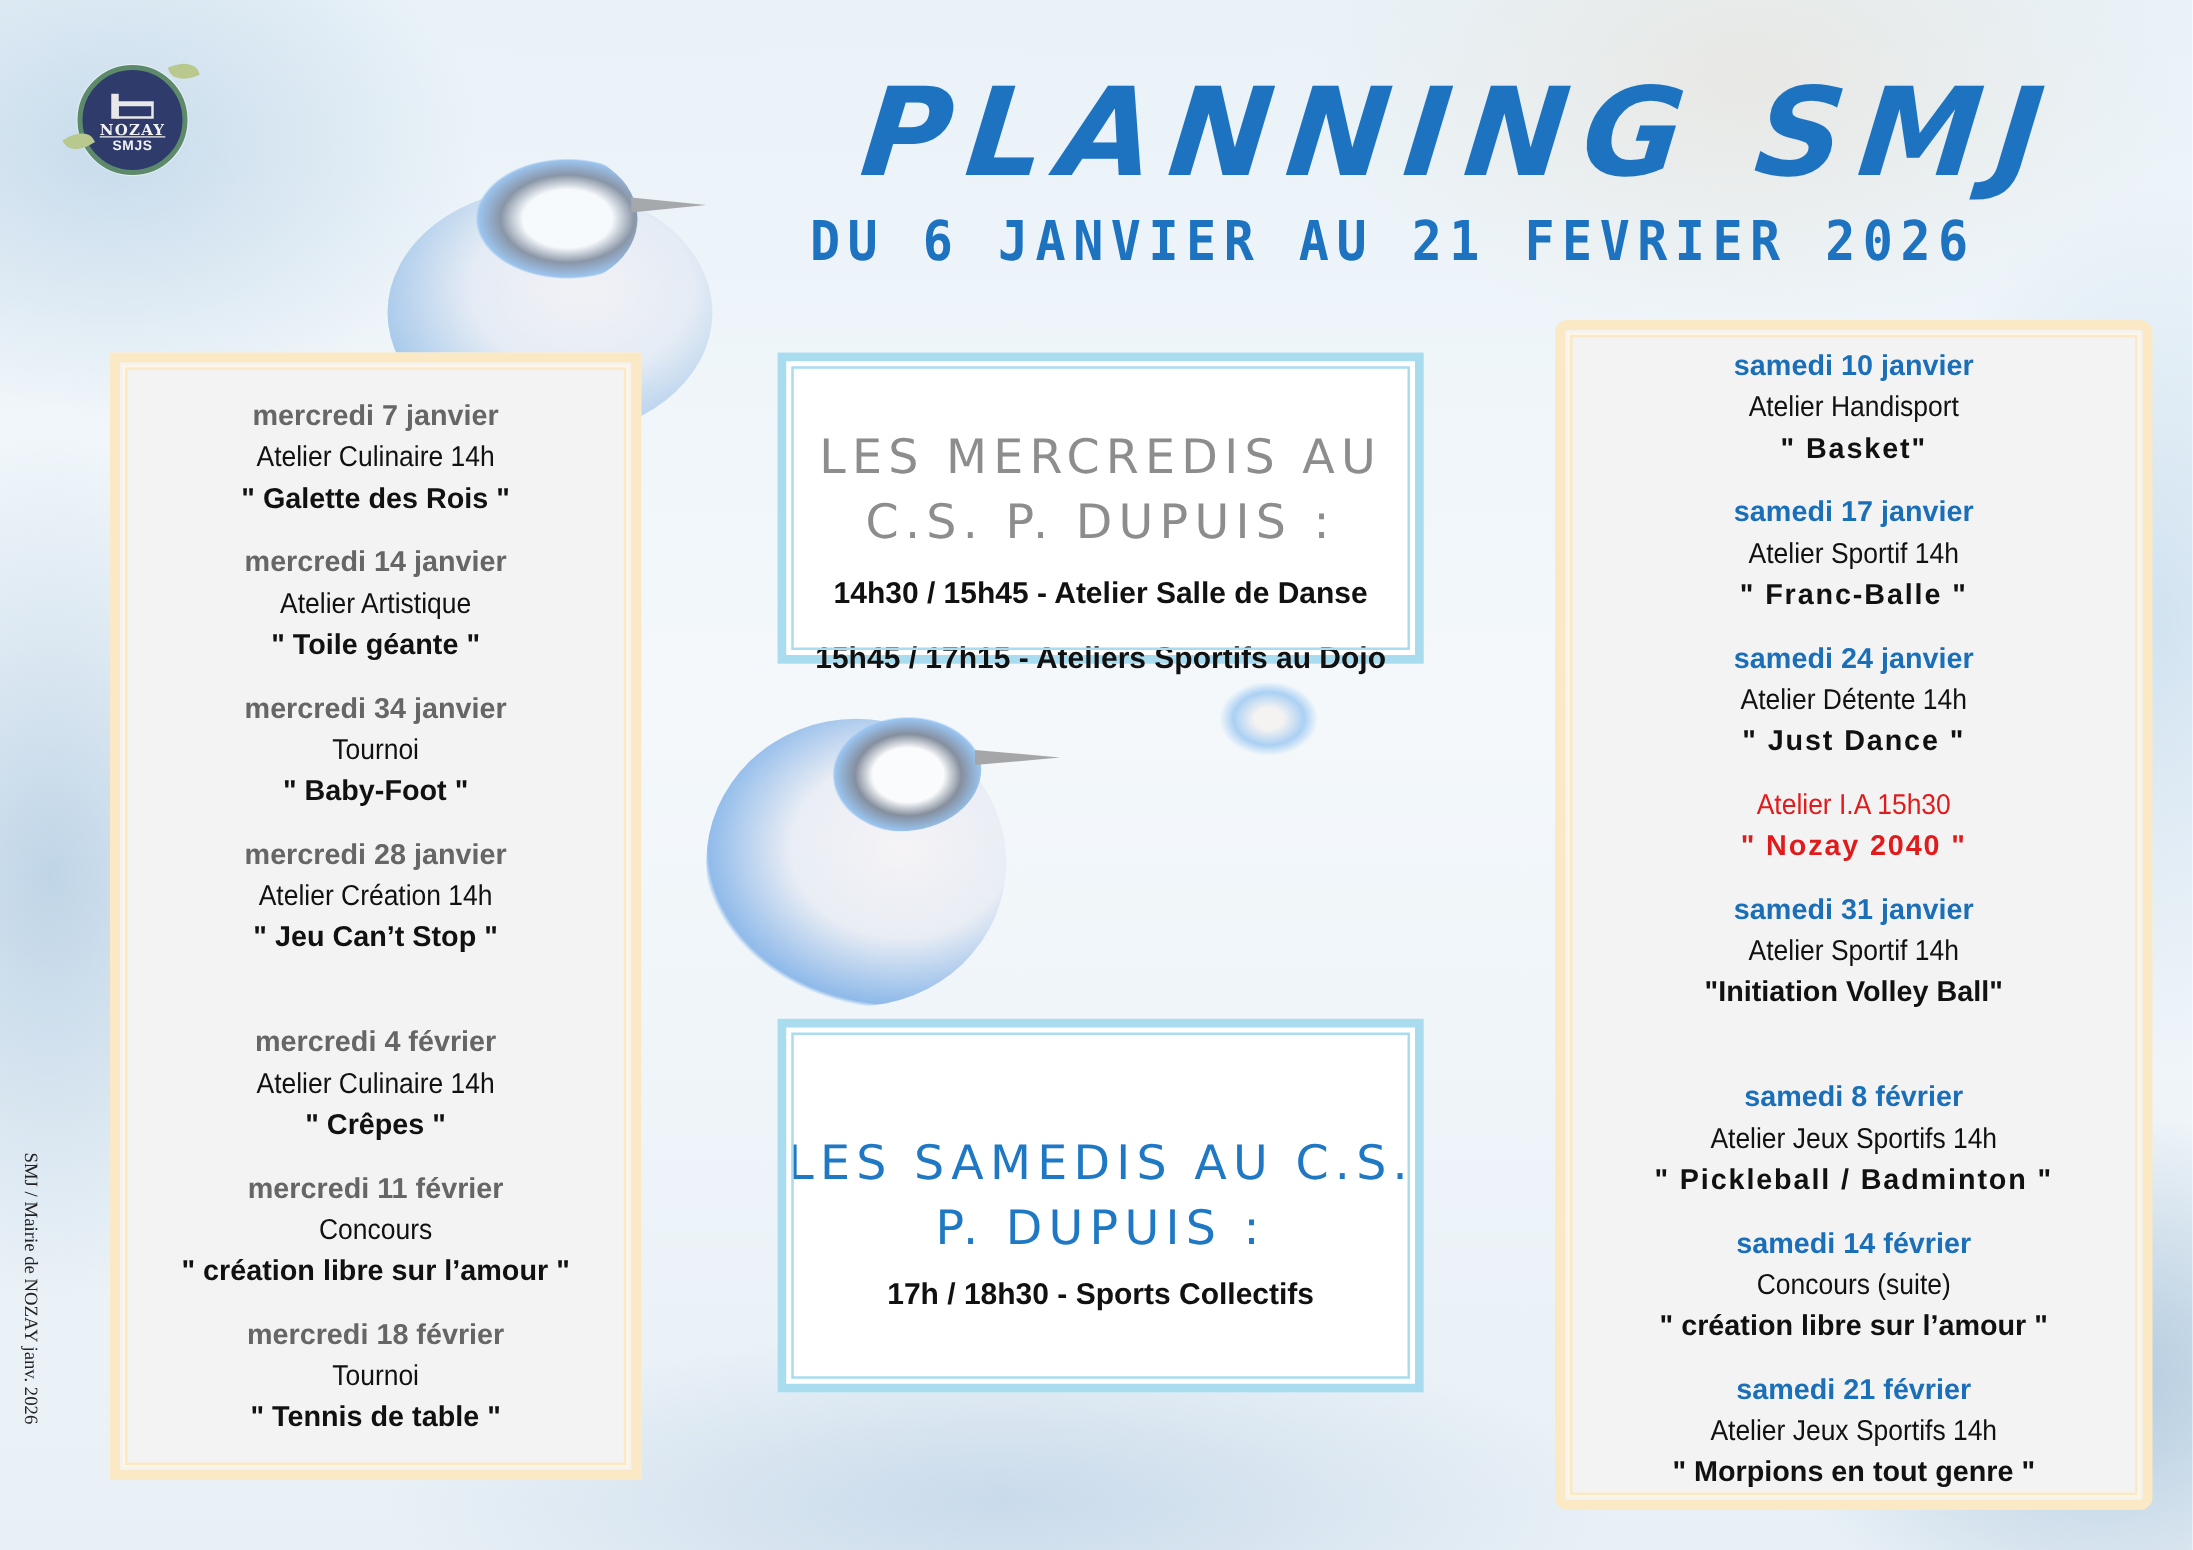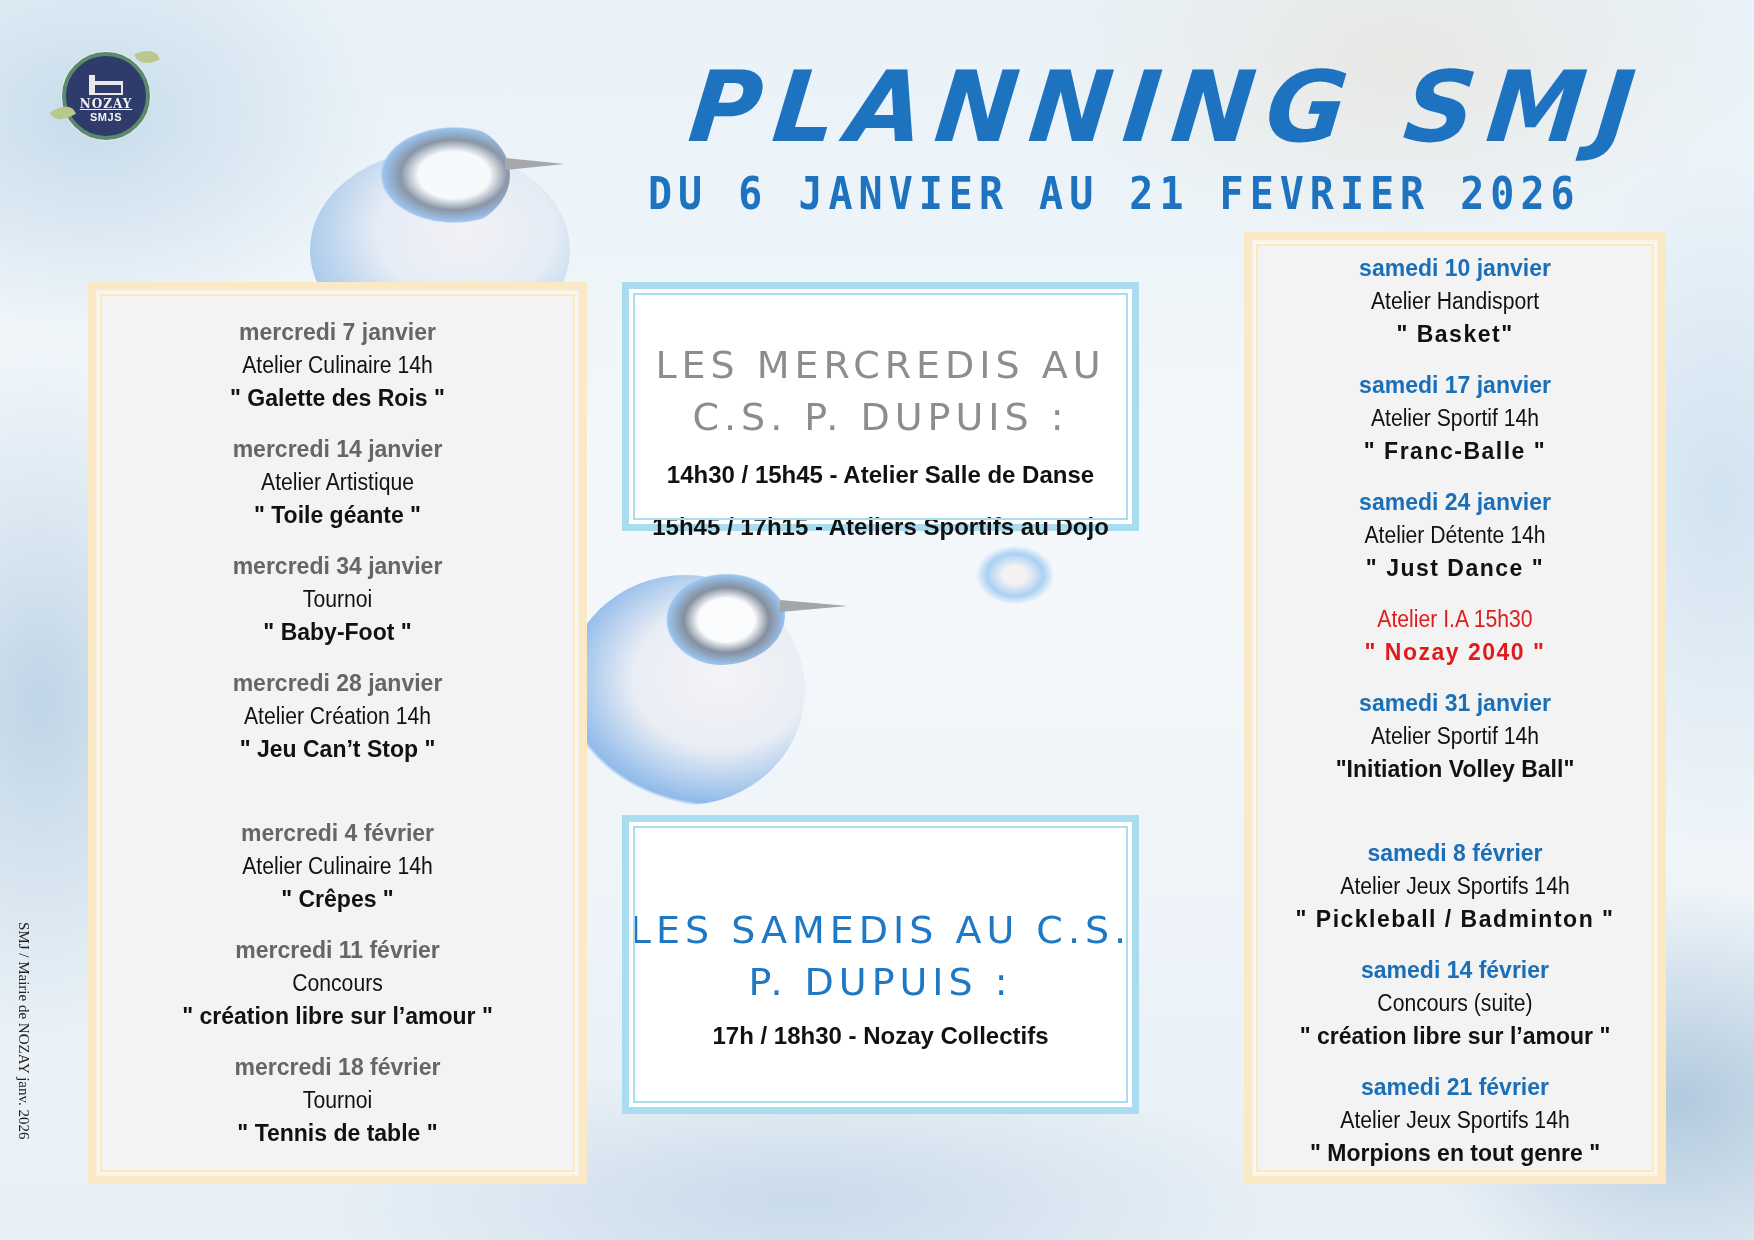--- a/index.html
+++ b/index.html
@@ -46,22 +46,22 @@
     transform: scaleY(1.1); transform-origin: left top;
   }
 
   .cream-box {
     position: absolute; background: #f3f3f3;
     border: 8px solid #fbe9c6; outline: 2px solid #fff6e4; outline-offset: -12px;
   }
   .cream-box::after {
     content: ""; position: absolute; inset: 4px; border: 2px solid #fbe9c6; pointer-events: none;
   }
-  .left-box { left: 88px; top: 282px; width: 499px; height: 902px; text-decoration: underline; }
-  .right-box { left: 1244px; top: 232px; width: 422px; height: 952px; }
+  .left-box { left: 88px; top: 282px; width: 425px; height: 902px; text-decoration: underline; }
+  .right-box { left: 1244px; top: 256px; width: 478px; height: 952px; border-radius: 10px; }
 
   .blue-box {
     position: absolute; background: #ffffff;
     border: 7px solid #a9dcef;
   }
   .blue-box::after {
     content: ""; position: absolute; inset: 4px; border: 2px solid #a9dcef; pointer-events: none;
   }
   .wed-box { left: 622px; top: 282px; width: 517px; height: 249px; }
   .sat-box { left: 622px; top: 815px; width: 517px; height: 299px; }
@@ -181,21 +181,21 @@
   </div>
   <div class="slot">14h30 / 15h45 - Atelier Salle de Danse</div>
   <div class="slot">15h45 / 17h15 - Ateliers Sportifs au Dojo</div>
 </div>
 
 <div class="blue-box sat-box">
   <div class="box-heading">
     <div>LES SAMEDIS AU C.S.</div>
     <div>P. DUPUIS :</div>
   </div>
-  <div class="slot">17h / 18h30 - Nozay Collectifs</div>
+  <div class="slot">17h / 18h30 - Sports Collectifs</div>
 </div>
 
 <div class="cream-box right-box">
   <div class="list">
     <div class="event">
       <div class="ev-date">samedi 10 janvier</div>
       <div class="ev-desc">Atelier Handisport</div>
       <div class="ev-title">" Basket"</div>
     </div>
     <div class="gap-s"></div>

